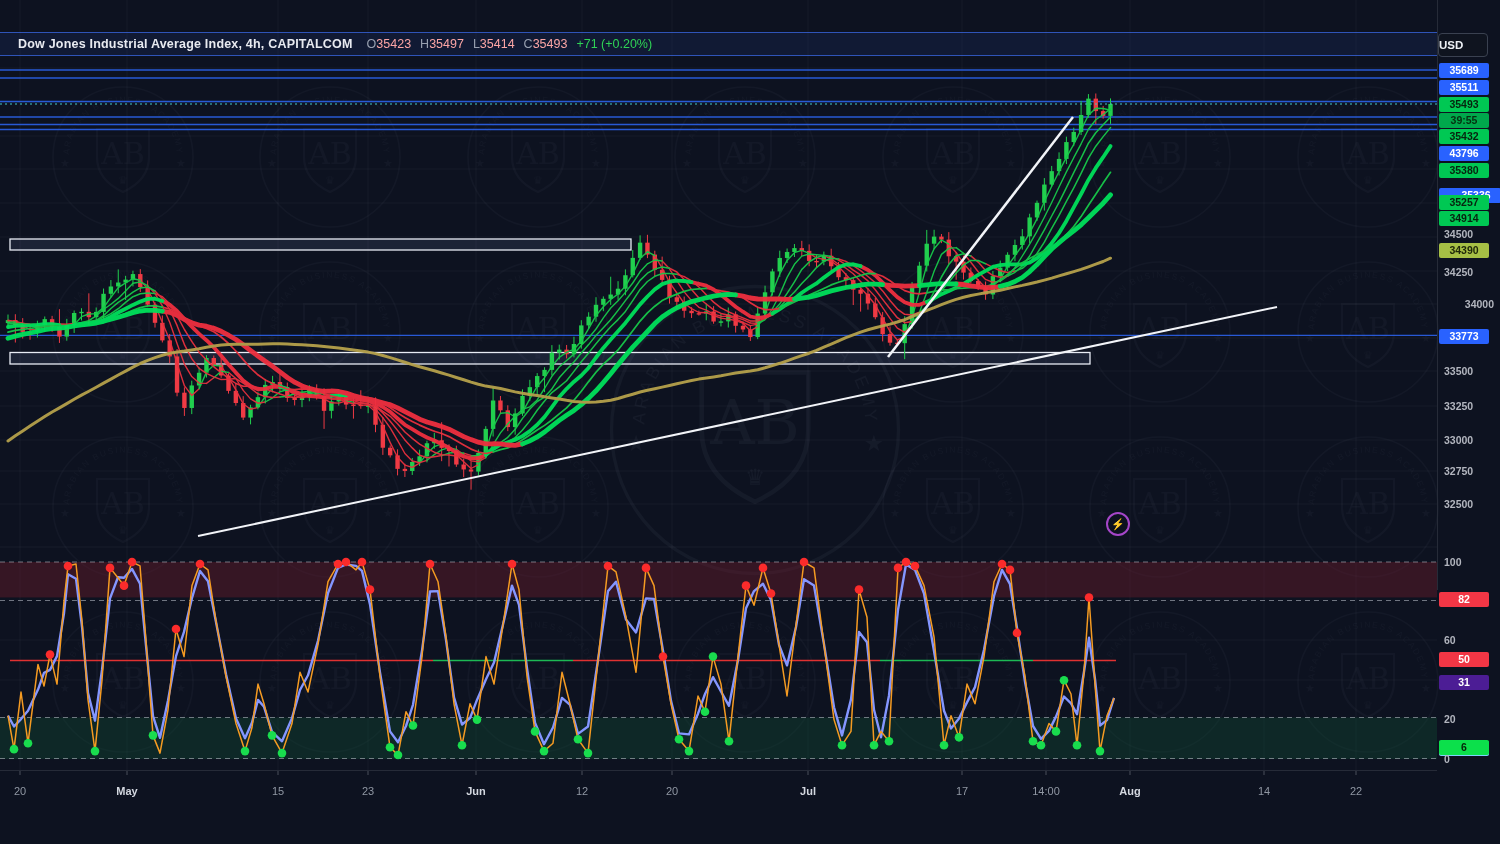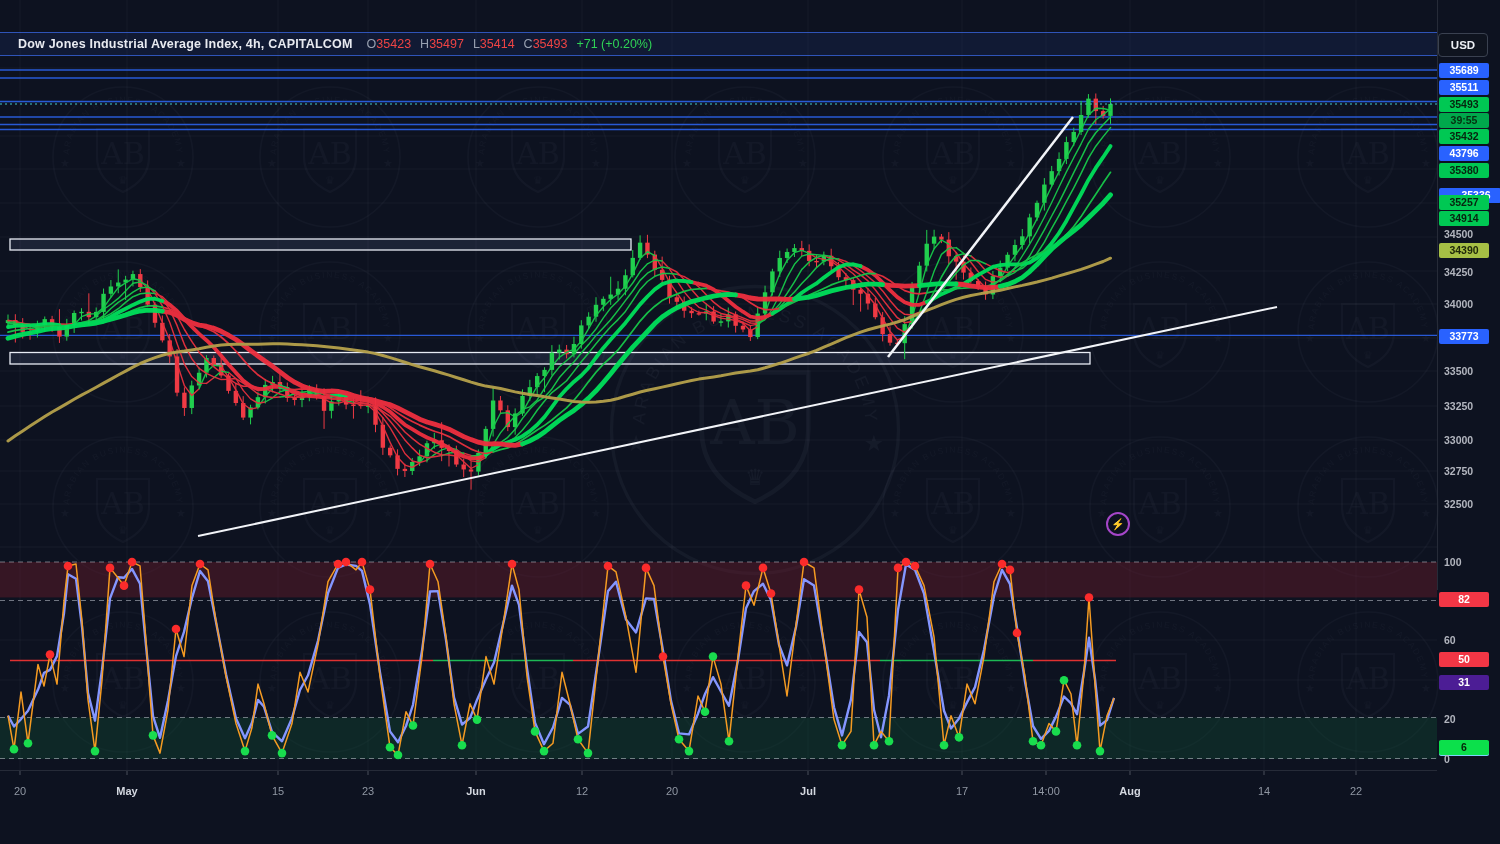--- a/index.html
+++ b/index.html
@@ -2,28 +2,28 @@
 <html><head>
 <meta charset="utf-8">
 <style>
   html,body{margin:0;padding:0;background:#0d1220;}
   #app{position:relative;width:1500px;height:844px;overflow:hidden;background:#0d1220;
        font-family:"Liberation Sans",sans-serif;-webkit-font-smoothing:antialiased;}
   #chart-root{position:absolute;left:0;top:0;width:1500px;height:844px;}
   
   #titlebar{position:absolute;left:18px;top:35px;height:18px;line-height:18px;font-size:12.5px;
             color:#e8eaf0;white-space:nowrap;z-index:30;}
-  #titlebar .legend-val{color:#ef4444;margin-right:9px;}
+  #titlebar .legend-val{color:#fca5a5;margin-right:9px;}
   #titlebar .legend-key{color:#98a0b0;}
   #titlebar .sym{font-weight:bold;letter-spacing:.2px;margin-right:14px;}
   #titlebar .chg{color:#2fd356;}
   
   #usd-btn{position:absolute;left:1438px;top:33px;width:48px;height:22px;border:1px solid #3a4150;
            border-radius:4px;background:#0f141f;color:#eef1f6;font-size:11.5px;font-weight:bold;
-           text-align:center;line-height:22px;z-index:40;}
+           line-height:22px;z-index:40;}
   
   #price-axis{position:absolute;left:1437px;top:0;width:63px;height:590px;border-left:1px solid #262b38;z-index:25;}
   .axb{position:absolute;left:1px;width:50px;height:15px;border-radius:2px;
        font-size:10.5px;font-weight:bold;text-align:center;line-height:15px;}
   .ax-plain{background:transparent;color:#b2b5be;text-align:left;left:6px;}
   .ax-blue{background:#2962ff;color:#fff;}
   .ax-bluemid{background:#4c1d95;color:#fff;}
   .ax-green{background:#00c853;color:#07230f;}
   .ax-greendark{background:#00a84c;color:#05300f;}
   .ax-greenbright{background:#0ce04b;color:#062708;}
@@ -765,21 +765,21 @@
       <div class="axb ax-greendark" style="top: 112.5px;">39:55</div>
       <div class="axb ax-green" style="top: 128.5px;">35432</div>
       <div class="axb ax-blue" style="top: 145.5px;">43796</div>
       <div class="axb ax-green" style="top: 162.5px;">35380</div>
       <div class="axb ax-blue" style="top: 188px; padding-left: 12px;">35336</div>
       <div class="axb ax-green" style="top: 194.5px;">35257</div>
       <div class="axb ax-green" style="top: 210.5px;">34914</div>
       <div class="axb ax-plain" style="top: 226.5px;">34500</div>
       <div class="axb ax-olive" style="top: 242.5px;">34390</div>
       <div class="axb ax-plain" style="top: 264.5px;">34250</div>
-      <div class="axb ax-plain" style="top: 296.5px;">34000</div>
+      <div class="axb ax-plain" style="top: 296.5px; text-align: right;">34000</div>
       <div class="axb ax-blue" style="top: 328.5px;">33773</div>
       <div class="axb ax-plain" style="top: 363.5px;">33500</div>
       <div class="axb ax-plain" style="top: 398.5px;">33250</div>
       <div class="axb ax-plain" style="top: 432.5px;">33000</div>
       <div class="axb ax-plain" style="top: 463.5px;">32750</div>
       <div class="axb ax-plain" style="top: 496.5px;">32500</div>
       <div class="axb ax-plain" style="top: 554.5px;">100</div>
       <div class="axb ax-red" style="top: 591.5px;">82</div>
       <div class="axb ax-plain" style="top: 632.5px;">60</div>
       <div class="axb ax-red" style="top: 651.5px;">50</div>

